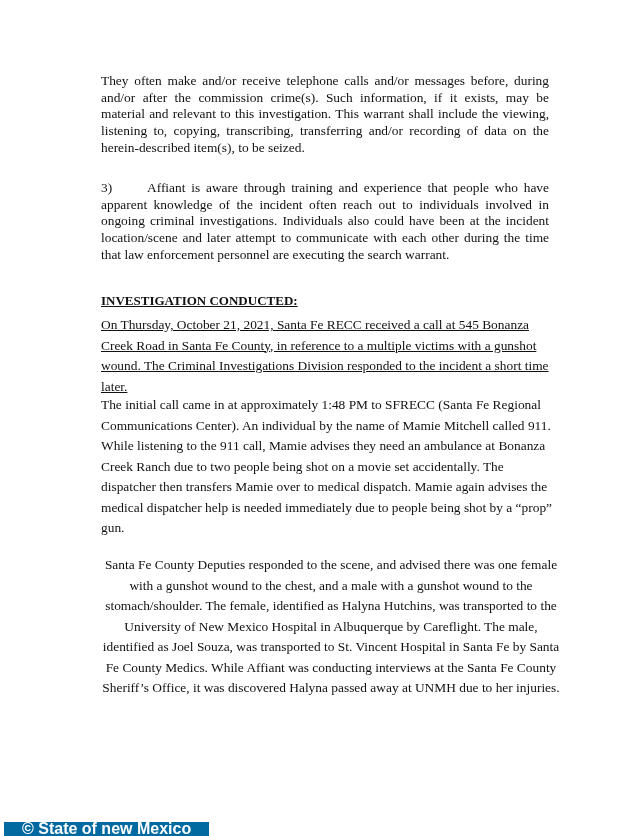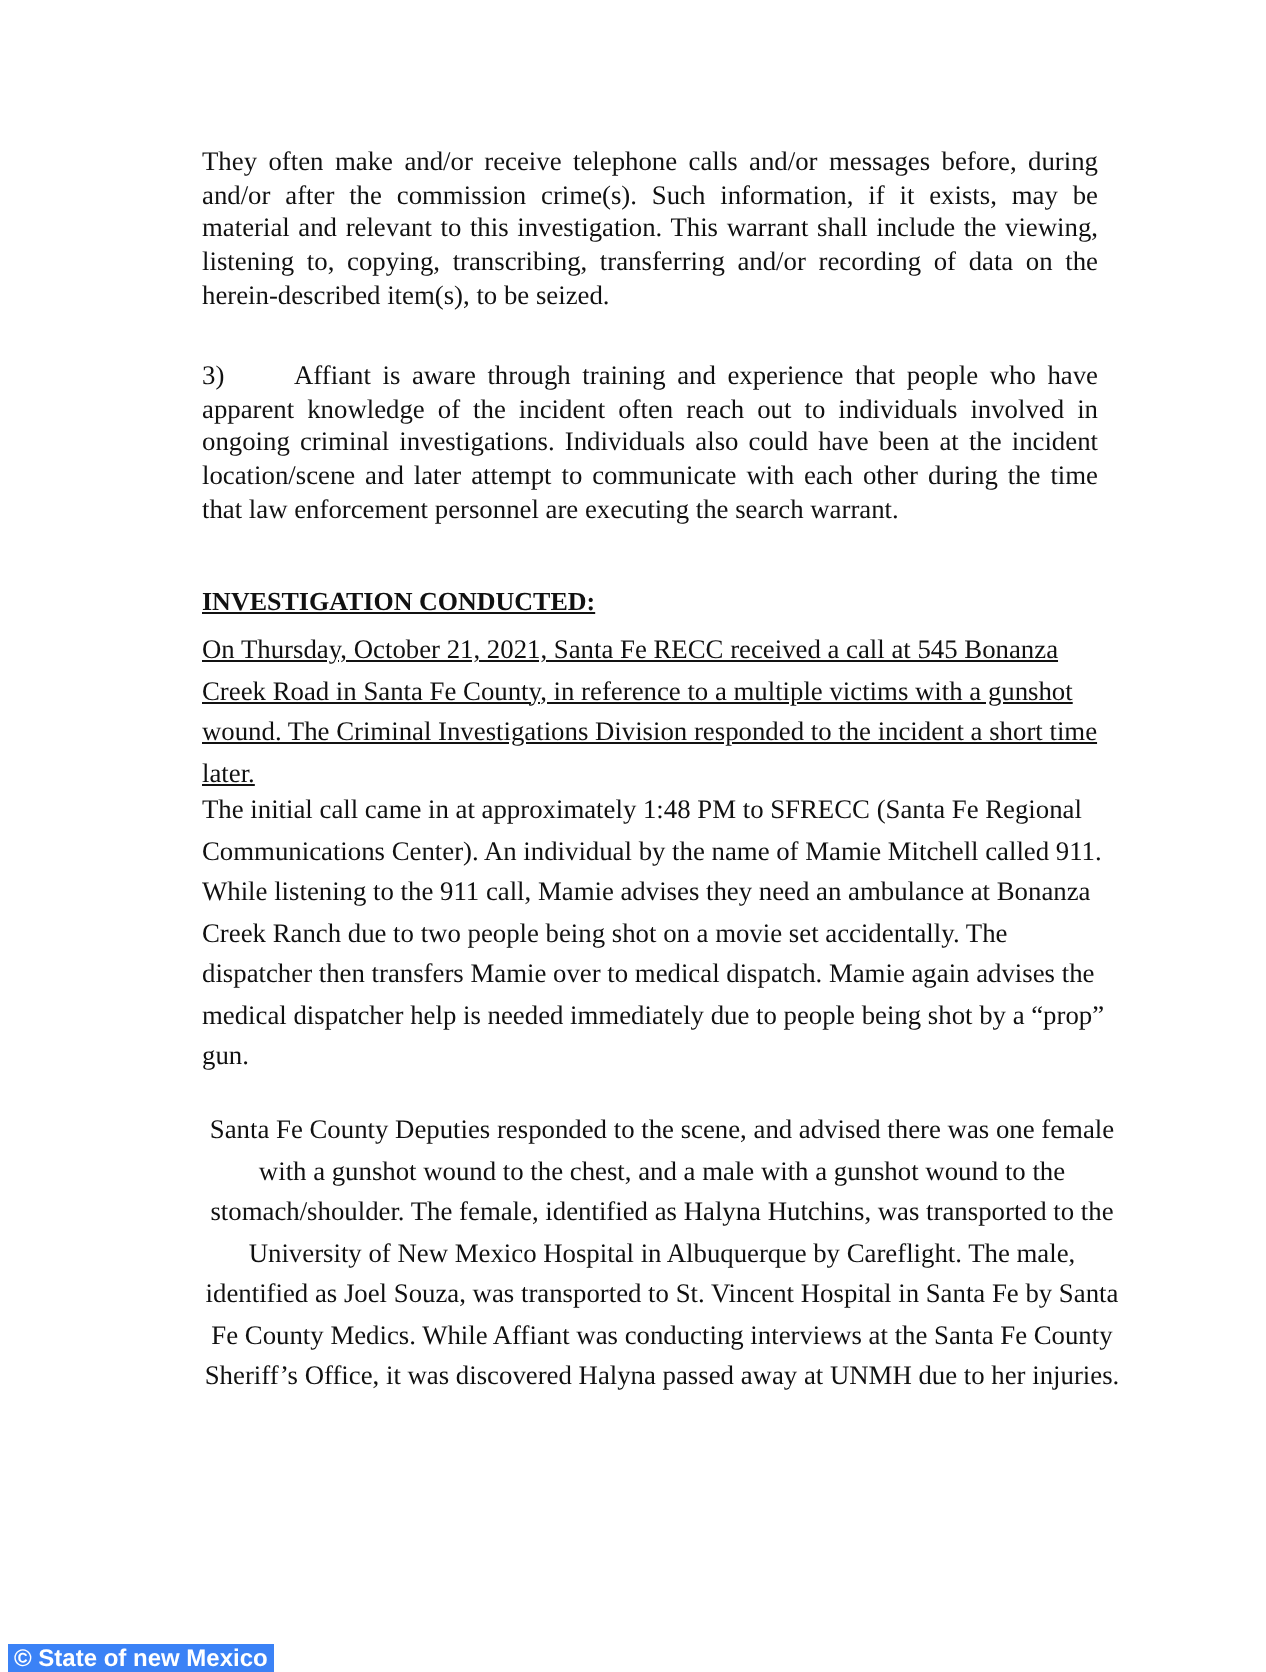--- a/index.html
+++ b/index.html
@@ -54,25 +54,25 @@
       width: 460px;
     }
     .p3 { top: 315px; text-decoration: underline; }
     .p4 { top: 395px; }
     .p5 { top: 555px; text-align: center; }
     .credit {
       position: absolute;
       left: 4px;
       top: 822px;
       height: 14px;
-      padding: 0 3px;
-      background: #3b82f6;
+      padding: 0 18px;
+      background: #0369a1;
       color: #ffffff;
       font-family: "Liberation Sans", "DejaVu Sans", sans-serif;
-      font-size: 12px;
+      font-size: 16px;
       font-weight: bold;
       line-height: 14px;
       white-space: nowrap;
     }
   </style>
 </head>
 <body>
 
 <div class="page">
 

